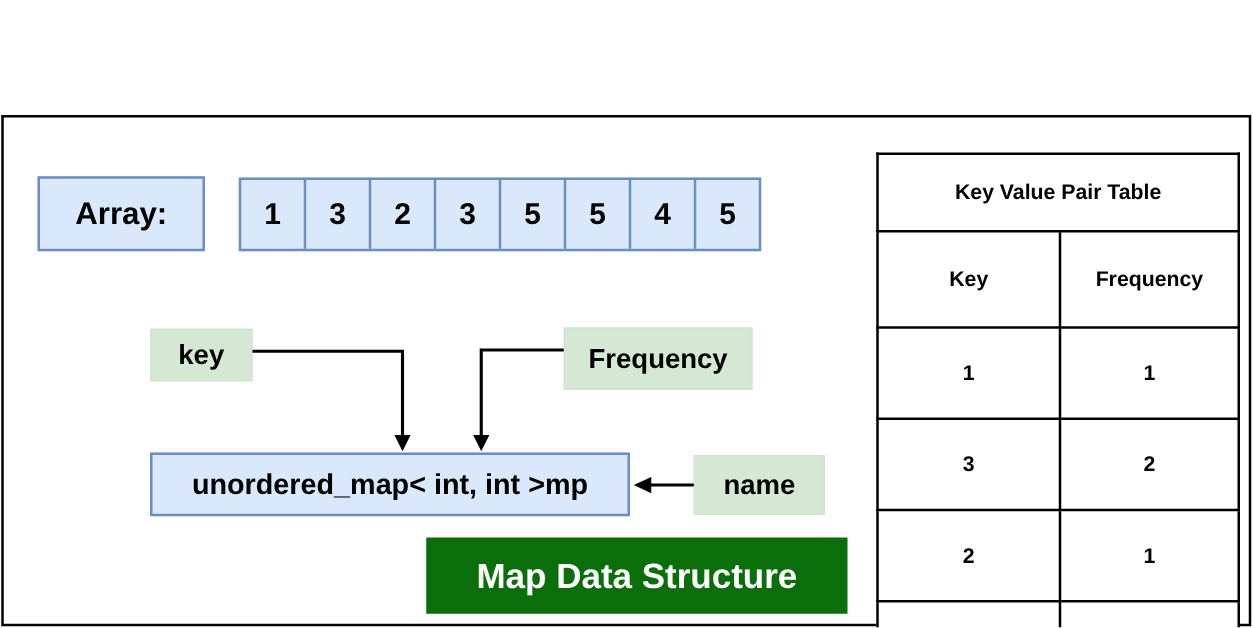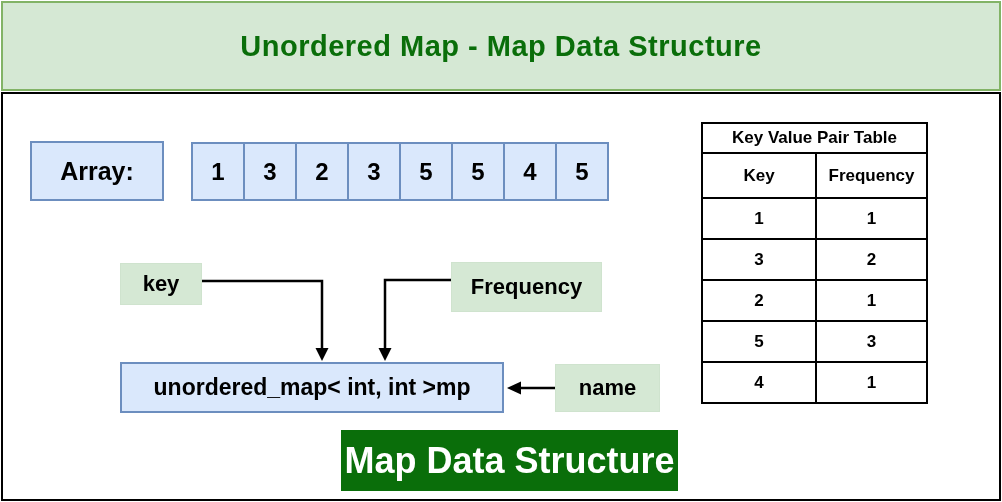--- a/index.html
+++ b/index.html
@@ -88,39 +88,39 @@
   .footer-box {
     position: absolute;
     left: 341px; top: 430px;
     width: 337px; height: 61px;
     box-sizing: border-box;
     background: #0a6e0a;
     color: #ffffff;
     display: flex;
     align-items: center;
     justify-content: center;
-    font-size: 36px;
+    font-size: 28px;
     font-weight: bold;
   }
   
   .kv-table {
     position: absolute;
     left: 701px; top: 122px;
     border-collapse: collapse;
     table-layout: fixed;
     background: #ffffff;
   }
   .kv-table th, .kv-table td {
     border: 2px solid #000000;
     text-align: center;
     vertical-align: middle;
     font-weight: bold;
     font-size: 17px;
     color: #000000;
-    padding: 0;
+    padding: 16px;
   }
   .kv-table .title-row th { height: 28px; font-size: 17px; }
   .kv-table .header-row th { height: 43px; }
   .kv-table td { height: 39px; }
   .col-key { width: 112px; }
   .col-freq { width: 109px; }
   
   .arrows {
     position: absolute;
     left: 0; top: 0;
@@ -128,23 +128,20 @@
     pointer-events: none;
   }
   .arrows path { stroke: #000000; stroke-width: 2.5; fill: none; }
   .arrows polygon { fill: #000000; stroke: none; }
 </style>
 </head>
 <body>
 
 <div class="canvas">
 
-  <div class="banner">
-    <div class="banner-title">Unordered Map - Map Data Structure</div>
-  </div>
 
   <div class="main-panel"></div>
 
   <div class="box blue-box array-label">Array:</div>
 
   <div class="array-strip">
     <div class="array-cell">1</div>
     <div class="array-cell">3</div>
     <div class="array-cell">2</div>
     <div class="array-cell">3</div>

